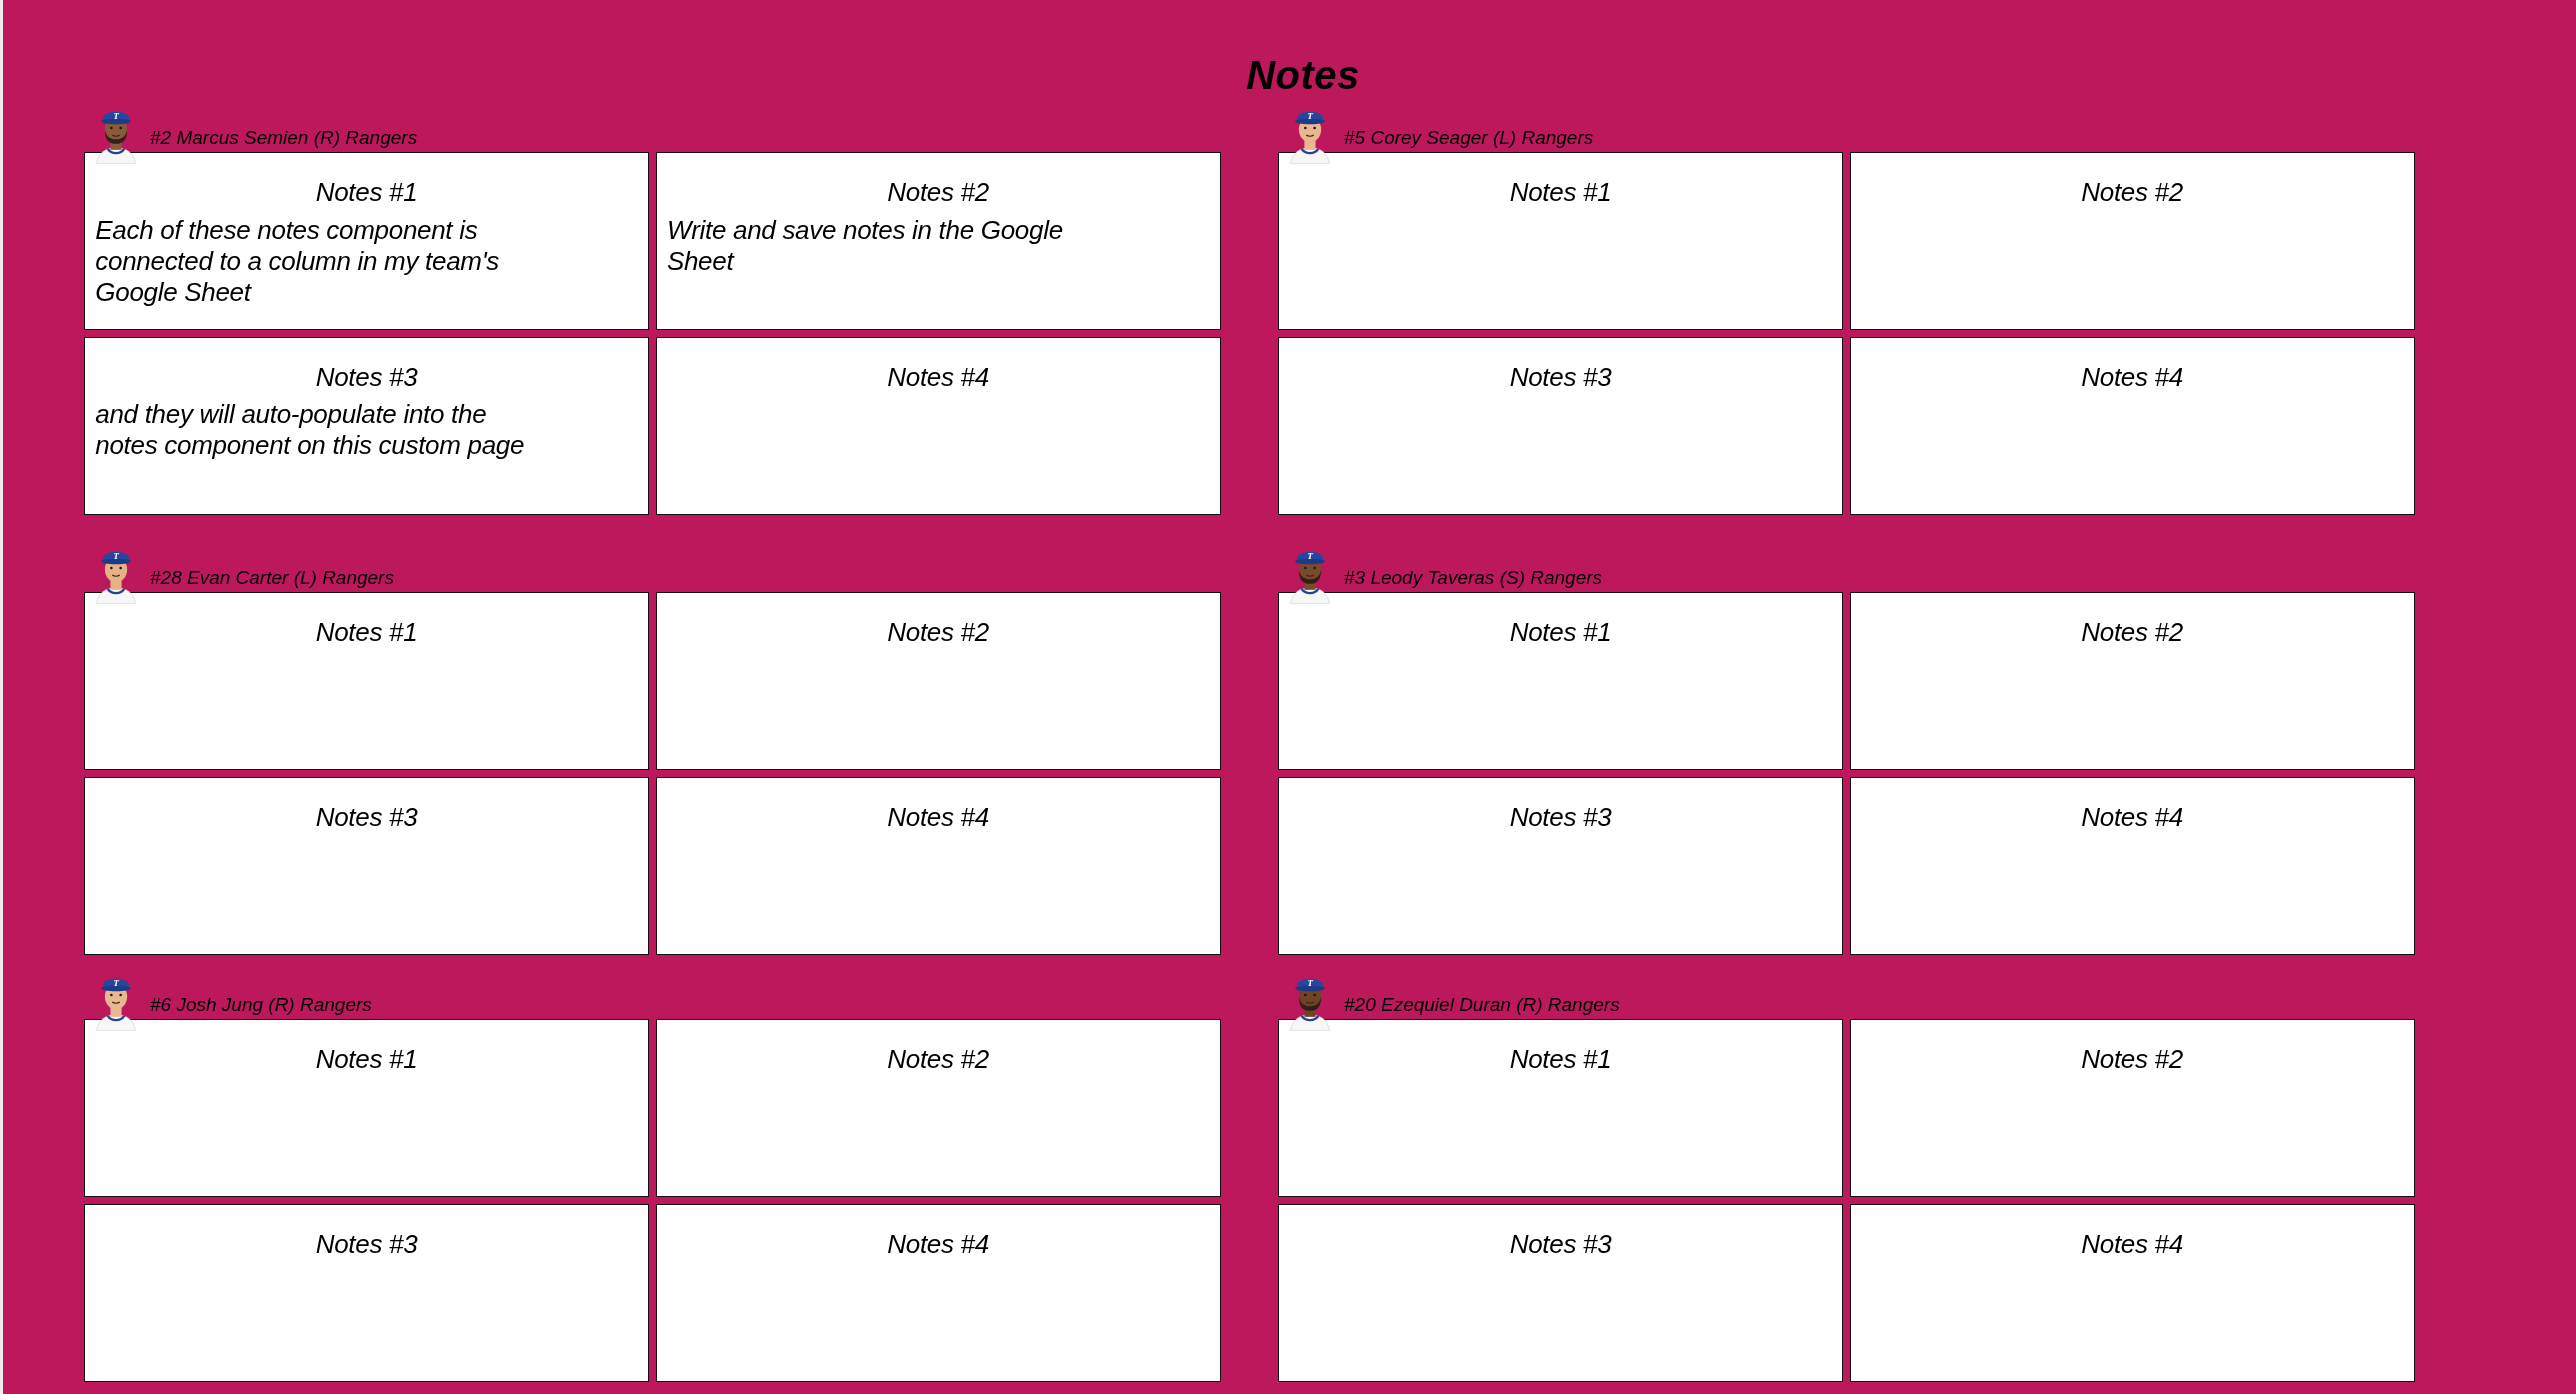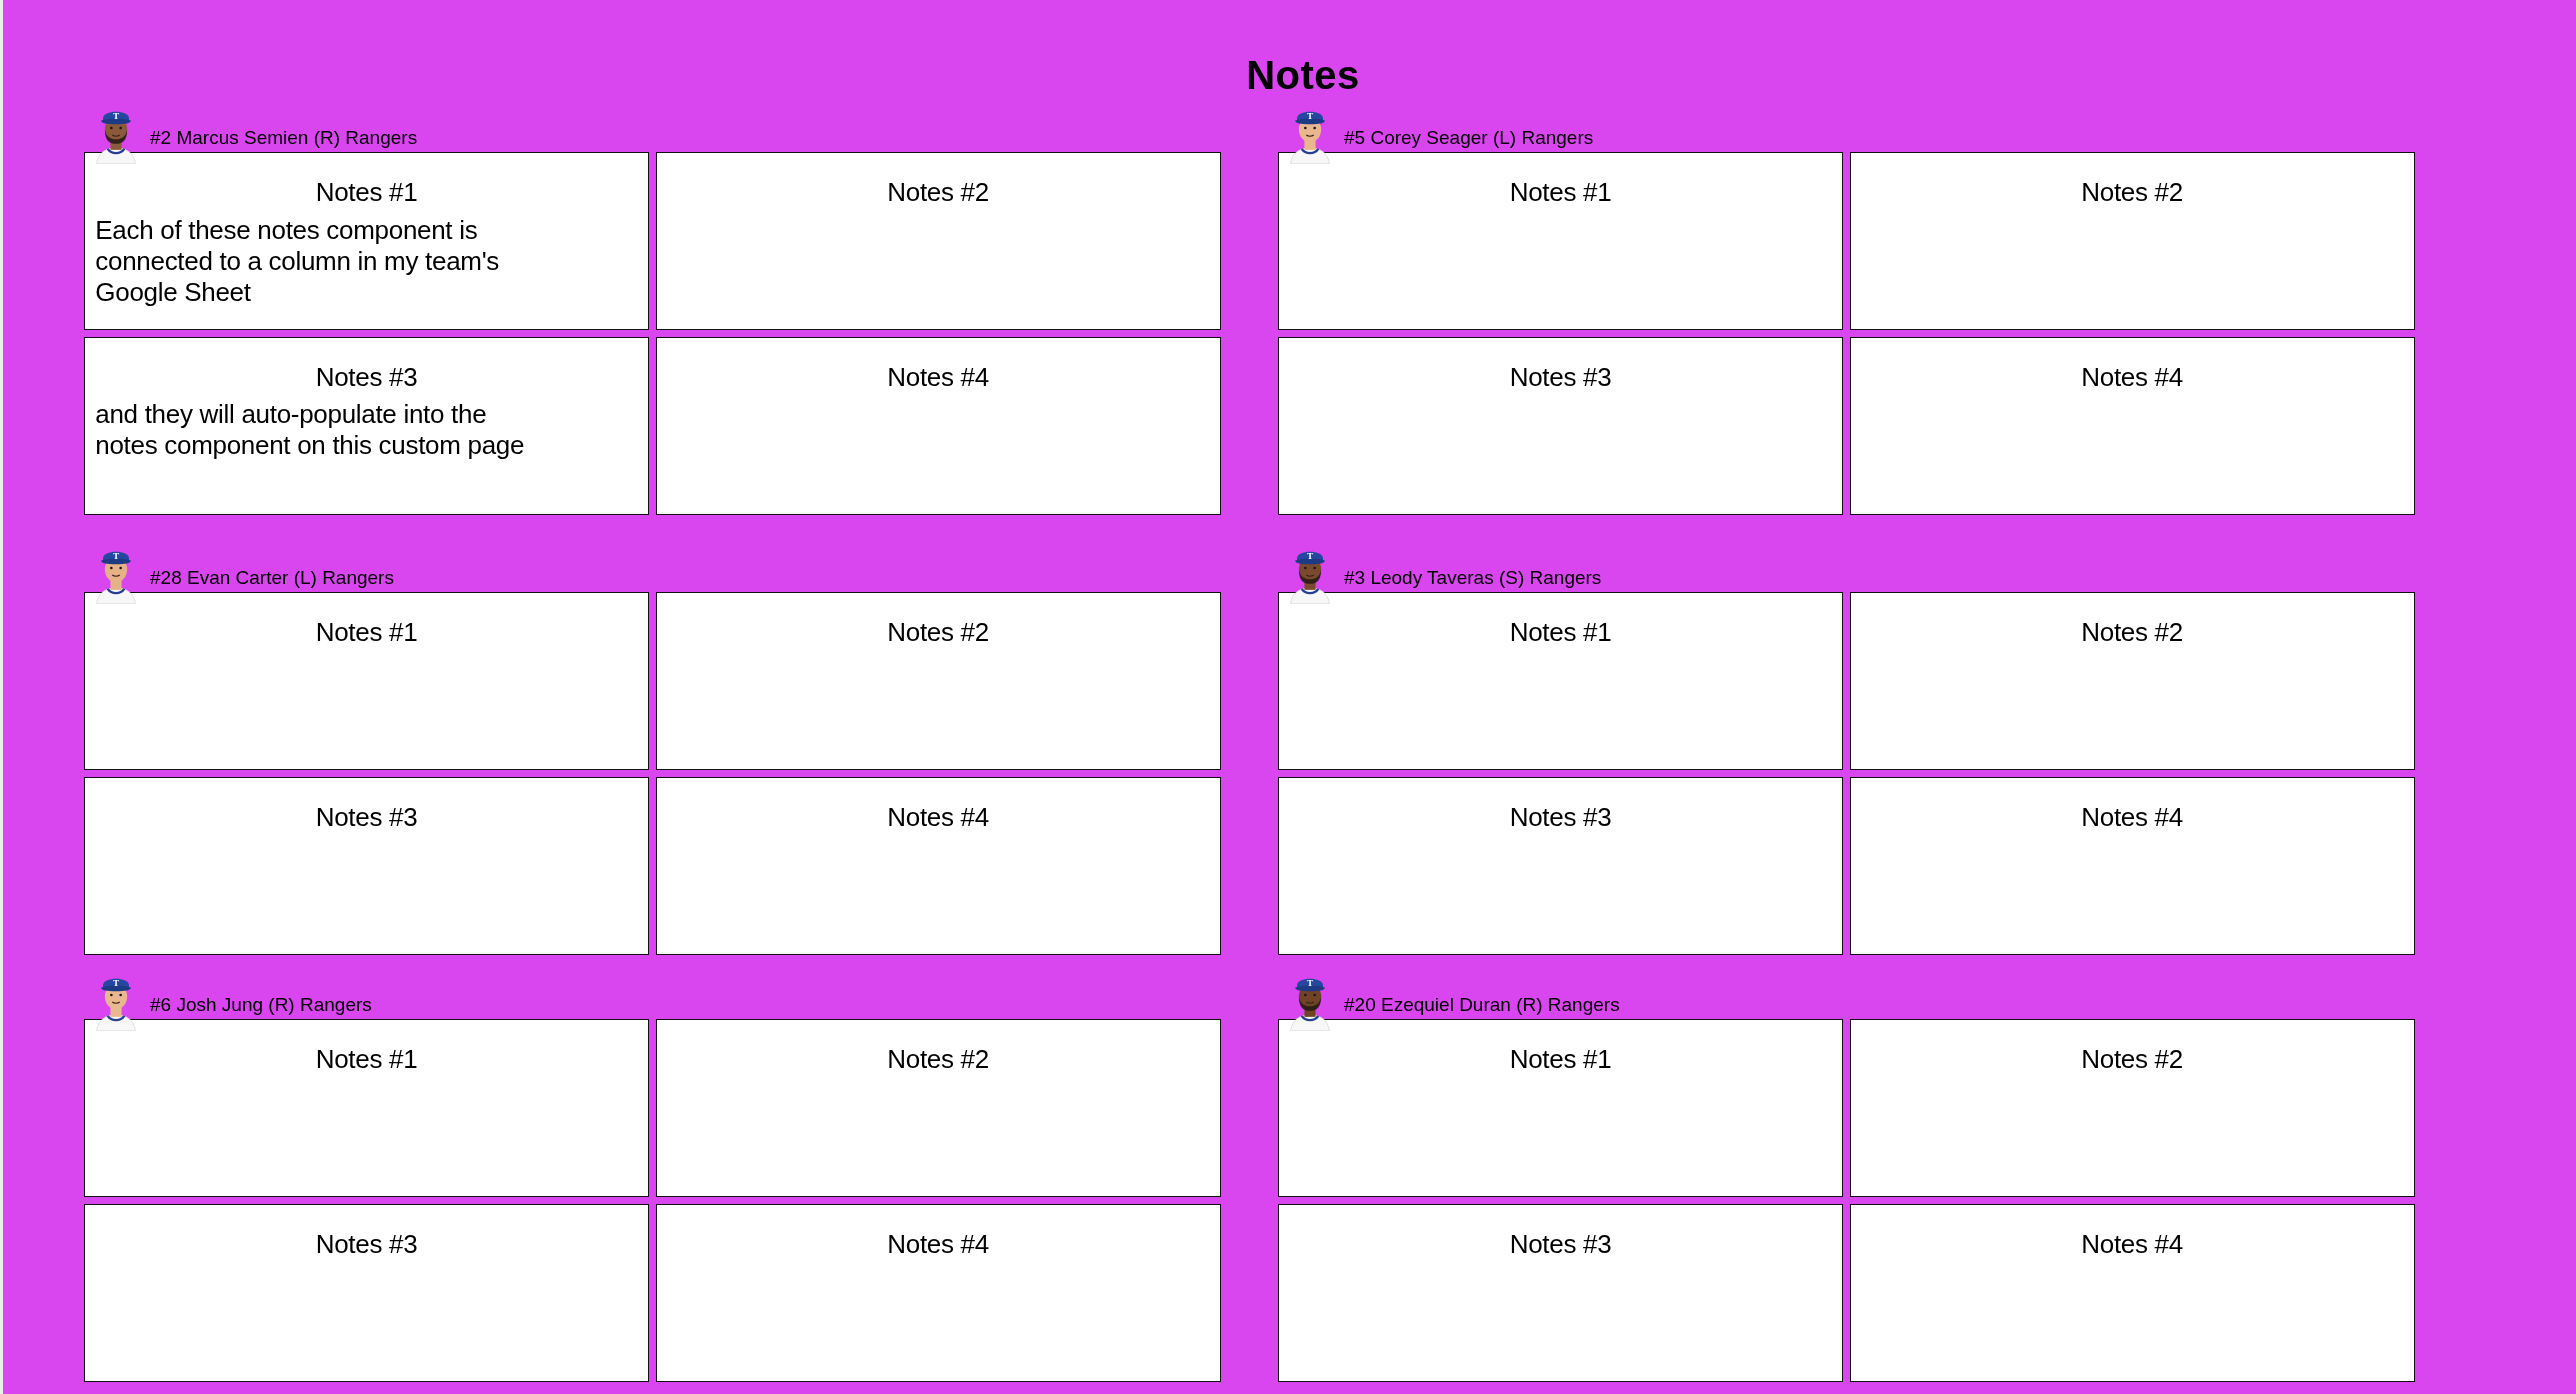--- a/index.html
+++ b/index.html
@@ -5,21 +5,21 @@
   html, body {
     margin: 0;
     padding: 0;
     background: #ffffff;
     width: 2576px;
     height: 1395px;
     overflow: hidden;
     font-family: "Liberation Sans", sans-serif;
     color: #000;
   }
-  .page { position: relative; width: 2576px; height: 1395px; background: #d946ef; }
+  .page { position: relative; width: 2576px; height: 1395px; background: #be185d; font-style: italic; }
 
   .left-edge {
     position: absolute; left: 0; top: 0; width: 2.8px; height: 100%;
     background: #ececec;
   }
 
   .page-title {
     position: absolute; top: 26px; left: 0; width: 2606px;
     text-align: center;
     font-size: 40px; font-weight: bold; letter-spacing: 0.5px;
@@ -97,20 +97,21 @@
       <span class="player-name">#2 Marcus Semien (R) Rangers</span>
     </div>
     <div class="note-grid">
   <div class="note-box">
     <div class="note-label">Notes #1</div>
     <div class="note-text">Each of these notes component is connected to a column in my team's Google Sheet</div>
   </div>
 
   <div class="note-box">
     <div class="note-label">Notes #2</div>
+    <div class="note-text">Write and save notes in the Google Sheet</div>
   </div>
 
   <div class="note-box">
     <div class="note-label">Notes #3</div>
     <div class="note-text">and they will auto-populate into the notes component on this custom page</div>
   </div>
 
   <div class="note-box">
     <div class="note-label">Notes #4</div>
   </div>

